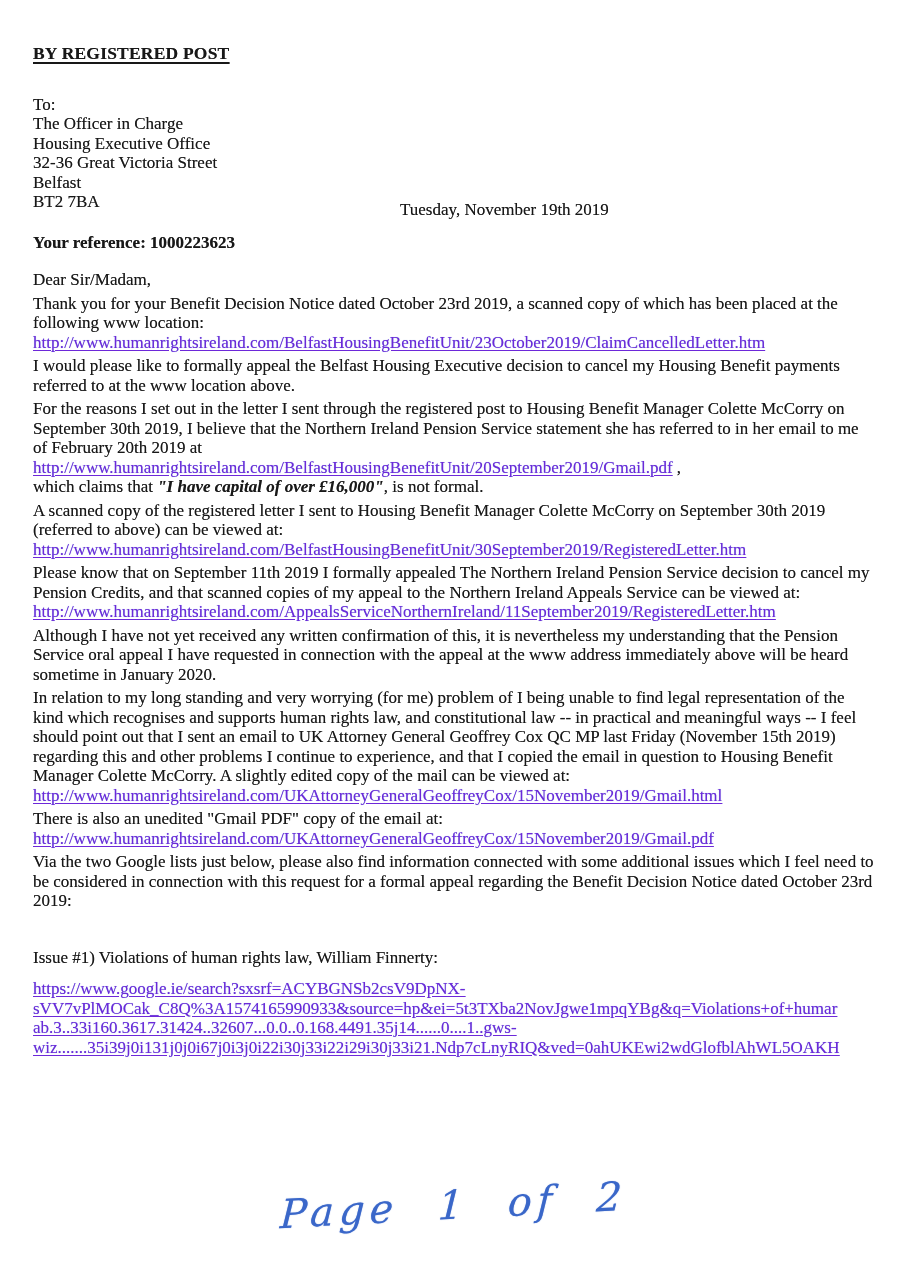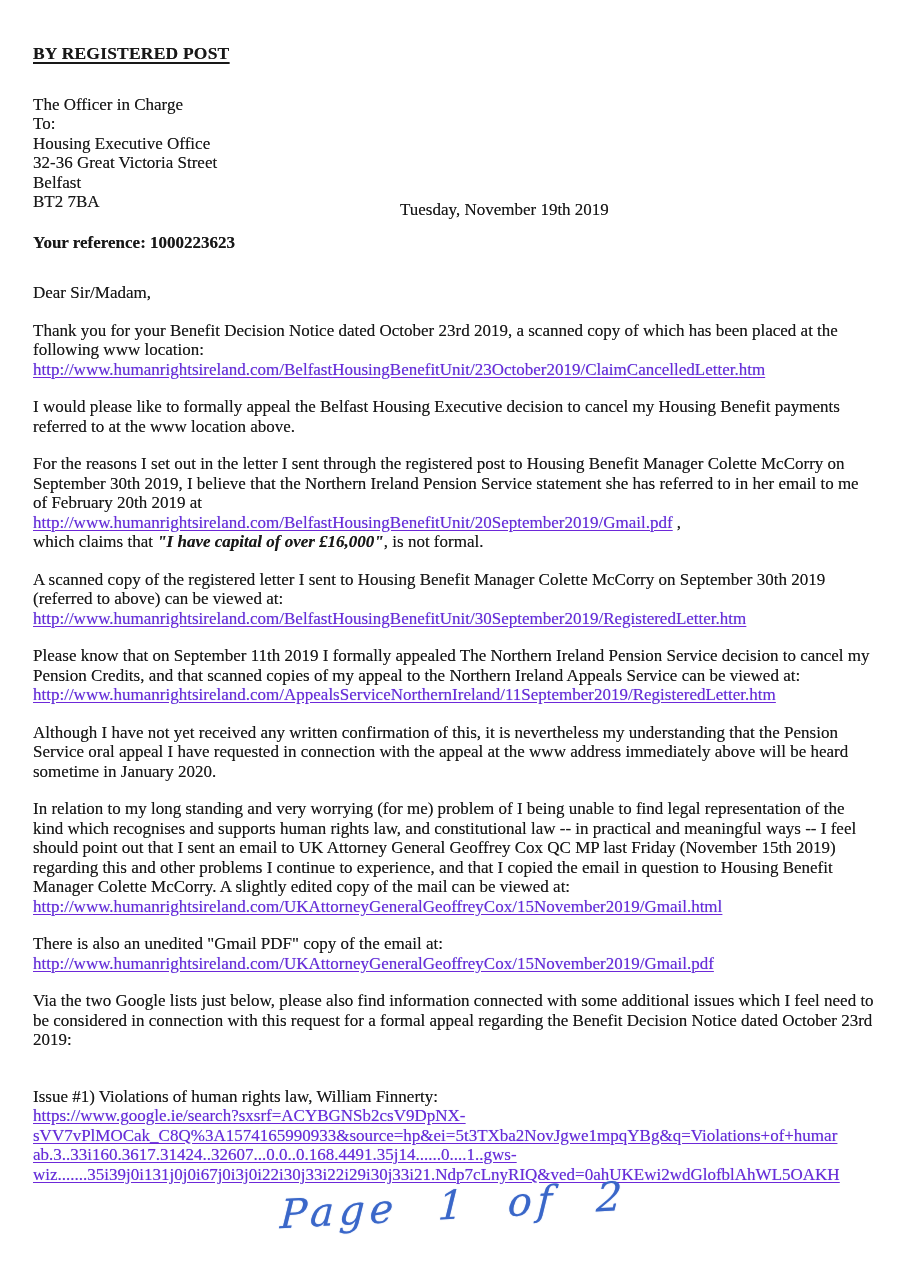--- a/index.html
+++ b/index.html
@@ -32,23 +32,23 @@
   }
   .recipient{margin-top:31px;}
   .recipient div{min-height:19.5px;}
   .dateline{position:relative;}
   .date{
     position:absolute;
     left:367px;top:8px;
     white-space:nowrap;
   }
   .reference{margin-top:21px;font-weight:bold;}
-  .salutation{margin-top:31px;}
-  .para{margin-top:18px;}
-  .tight{margin-top:0;}
+  .salutation{margin-top:18px;}
+  .para{margin-top:4px;}
+  .tight{margin-top:12px;}
   .big-gap{margin-top:37px;}
   a.doc-link, .doc-link{
     color:#6d28d9;
     text-decoration:underline;
     text-underline-offset:2px;
     text-shadow:0 0 0.7px rgba(34,95,205,0.55);
     cursor:pointer;
     word-break:break-all;
   }
   .ink{color:#181818;text-shadow:0 0 0.6px rgba(10,10,10,0.55);}
@@ -69,22 +69,22 @@
   }
 </style>
 </head>
 <body>
 
 <div class="page scan-text">
 
   <div class="title">BY REGISTERED POST</div>
 
   <div class="recipient">
+    <div>To:</div>
     <div>The Officer in Charge</div>
-    <div>To:</div>
     <div>Housing Executive Office</div>
     <div>32-36 Great Victoria Street</div>
     <div>Belfast</div>
     <div class="dateline">
       <span>BT2 7BA</span>
       <span class="date">Tuesday, November 19th 2019</span>
     </div>
   </div>
 
   <div class="reference">Your reference: 1000223623</div>

